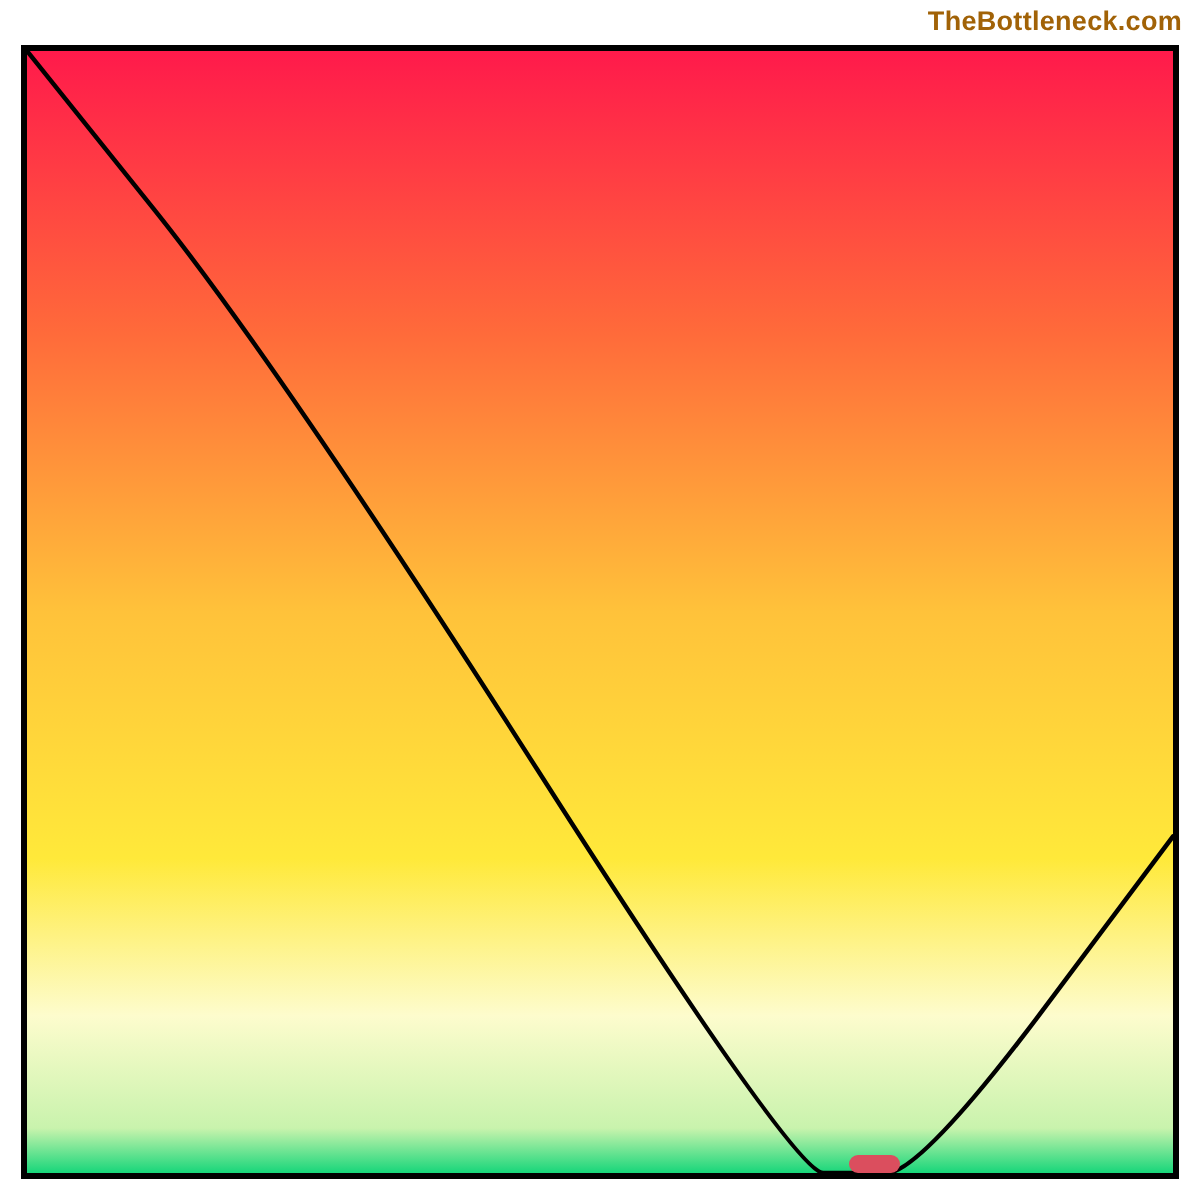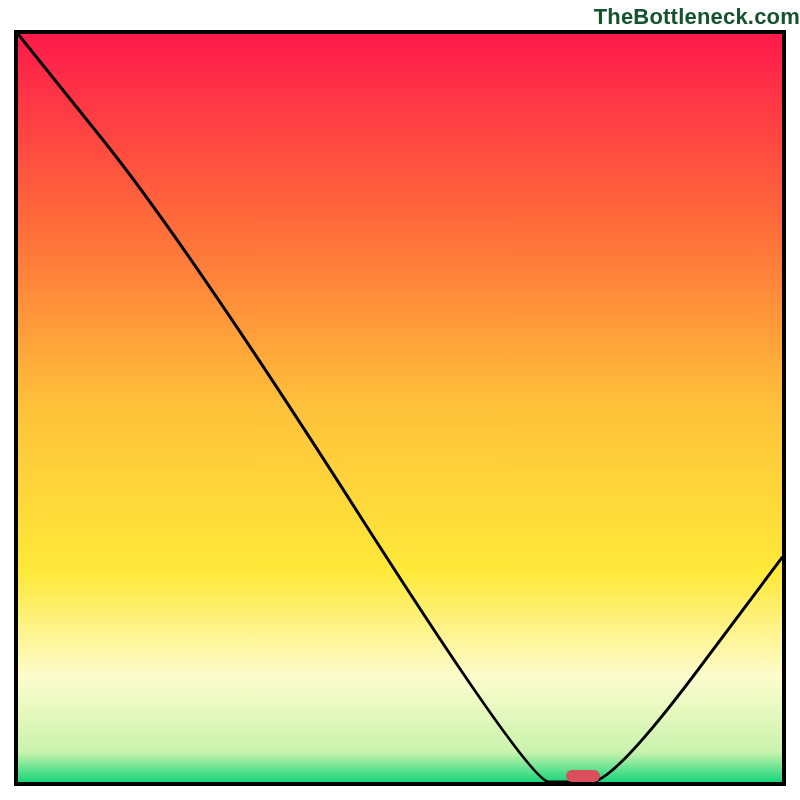--- a/index.html
+++ b/index.html
@@ -13,24 +13,24 @@
   }
   .frame {
     position: relative;
     width: 800px;
     height: 800px;
     box-sizing: border-box;
   }
   .attribution {
     position: absolute;
     top: 4px;
-    right: 0;
-    font-size: 22px;
+    right: 12px;
+    font-size: 18px;
     font-weight: bold;
-    color: #14532d;
+    color: #a16207;
     letter-spacing: 0.2px;
   }
   .plot-border {
     position: absolute;
     left: 14px;
     top: 30px;
     width: 772px;
     height: 756px;
     border: 4px solid #000;
     box-sizing: border-box;

